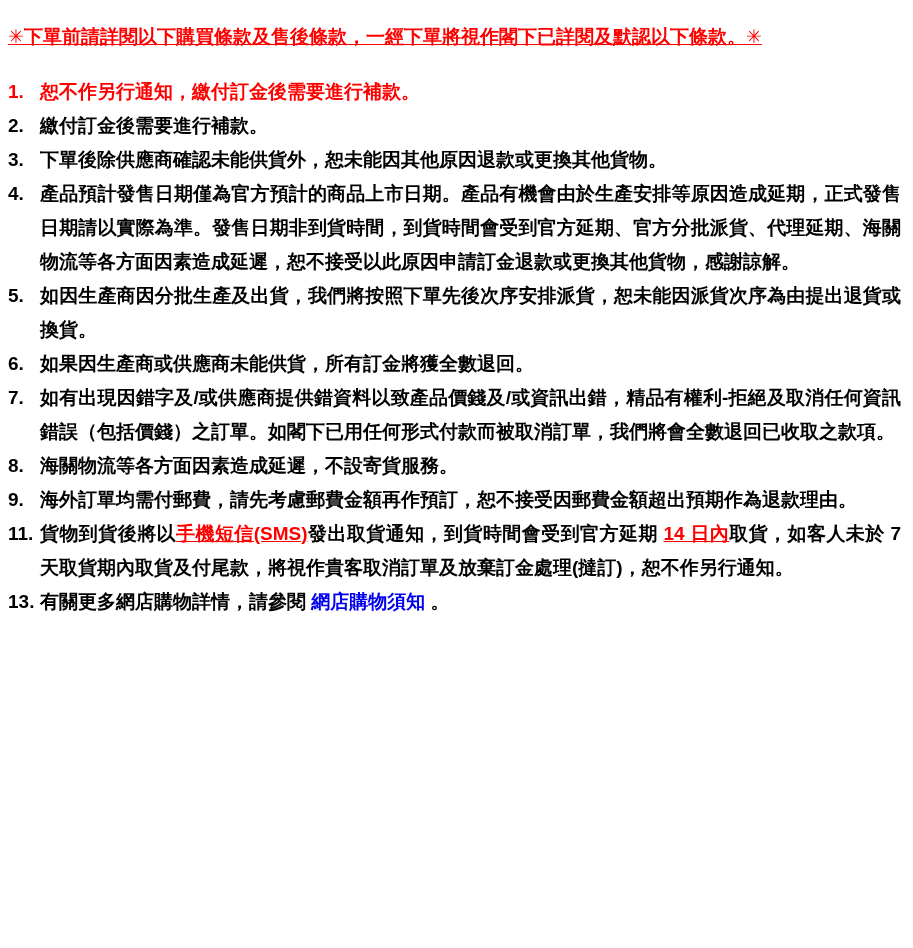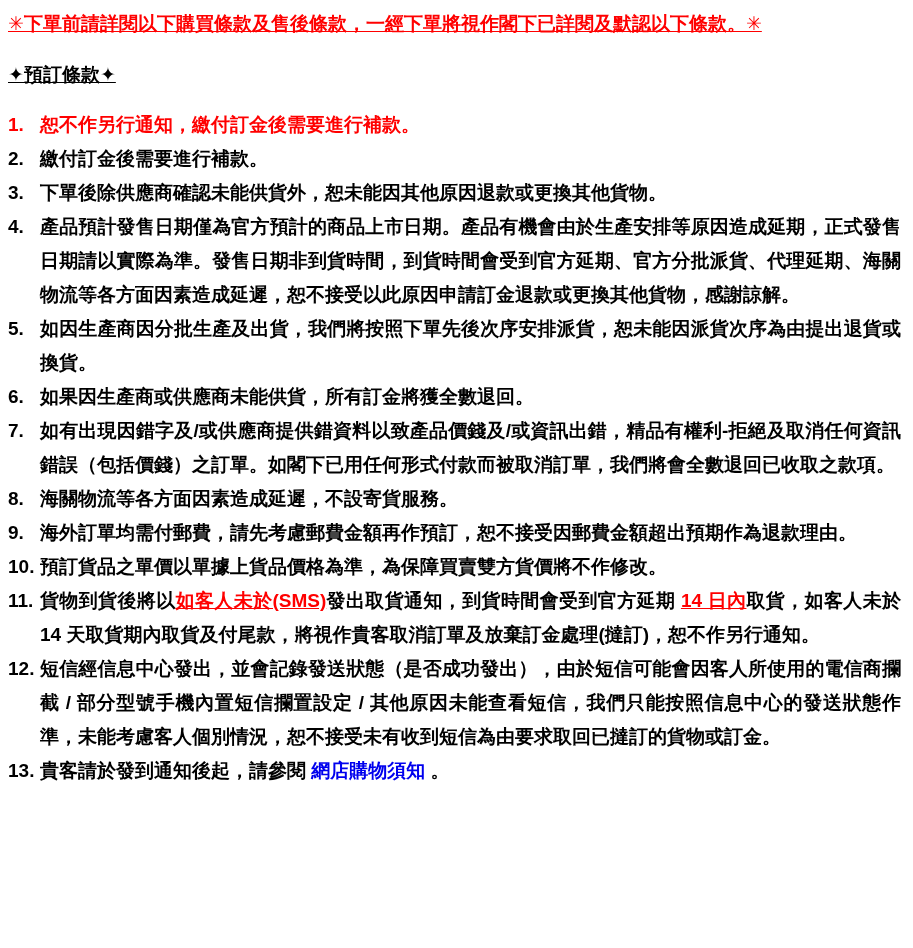--- a/index.html
+++ b/index.html
@@ -5,21 +5,21 @@
   * { margin:0; padding:0; box-sizing:border-box; }
   html,body { background:#ffffff; }
   body {
     font-family: "Liberation Sans", "DejaVu Sans", sans-serif;
     font-weight: bold;
     color: #000000;
   }
   .page {
     width: 913px;
     height: 948px;
-    padding: 10px 12px 6px 8px;
+    padding: 23px 12px 6px 8px;
     overflow: hidden;
   }
   .header {
     color: #ff0000;
     font-size: 19px;
     line-height: 1.45;
     text-decoration: underline;
     margin-bottom: 24px;
   }
   .section-title {
@@ -43,21 +43,20 @@
   .red { color: #ff0000; }
   .red-underline { color: #ff0000; text-decoration: underline; }
   .link { color: #0000ee; cursor: pointer; }
 </style>
 </head>
 <body>
 
 <div class="page">
   <div class="header">✳下單前請詳閱以下購買條款及售後條款，一經下單將視作閣下已詳閱及默認以下條款。✳</div>
 
-  <div class="section-title">✦預訂條款✦</div>
 
   <div class="terms" id="terms-list">
       <div class="term">
         <span class="term-num red">1.</span>
         <span class="term-text"><span class="red">恕不作另行通知，繳付訂金後需要進行補款。</span></span>
       </div>
       <div class="term">
         <span class="term-num">2.</span>
         <span class="term-text"><span>繳付訂金後需要進行補款。</span></span>
       </div>
@@ -83,29 +82,21 @@
       </div>
       <div class="term">
         <span class="term-num">8.</span>
         <span class="term-text"><span>海關物流等各方面因素造成延遲，不設寄貨服務。</span></span>
       </div>
       <div class="term">
         <span class="term-num">9.</span>
         <span class="term-text"><span>海外訂單均需付郵費，請先考慮郵費金額再作預訂，恕不接受因郵費金額超出預期作為退款理由。</span></span>
       </div>
       <div class="term">
-        <span class="term-num">10.</span>
-        <span class="term-text"><span>預訂貨品之單價以單據上貨品價格為準，為保障買賣雙方貨價將不作修改。</span></span>
-      </div>
-      <div class="term">
         <span class="term-num">11.</span>
-        <span class="term-text"><span>貨物到貨後將以</span><span class="red-underline">如客人未於(SMS)</span><span>發出取貨通知，到貨時間會受到官方延期 </span><span class="red-underline">14 日內</span><span>取貨，如客人未於 14 天取貨期內取貨及付尾款，將視作貴客取消訂單及放棄訂金處理(撻訂)，恕不作另行通知。</span></span>
-      </div>
-      <div class="term">
-        <span class="term-num">12.</span>
-        <span class="term-text"><span>短信經信息中心發出，並會記錄發送狀態（是否成功發出），由於短信可能會因客人所使用的電信商攔截 / 部分型號手機內置短信攔置設定 / 其他原因未能查看短信，我們只能按照信息中心的發送狀態作準，未能考慮客人個別情況，恕不接受未有收到短信為由要求取回已撻訂的貨物或訂金。</span></span>
+        <span class="term-text"><span>貨物到貨後將以</span><span class="red-underline">手機短信(SMS)</span><span>發出取貨通知，到貨時間會受到官方延期 </span><span class="red-underline">14 日內</span><span>取貨，如客人未於 7 天取貨期內取貨及付尾款，將視作貴客取消訂單及放棄訂金處理(撻訂)，恕不作另行通知。</span></span>
       </div>
       <div class="term">
         <span class="term-num">13.</span>
-        <span class="term-text"><span>貴客請於發到通知後起，請參閱 </span><span class="link">網店購物須知</span><span> 。</span></span>
+        <span class="term-text"><span>有關更多網店購物詳情，請參閱 </span><span class="link">網店購物須知</span><span> 。</span></span>
       </div>
     </div>
 </div>
 
 </body></html>

